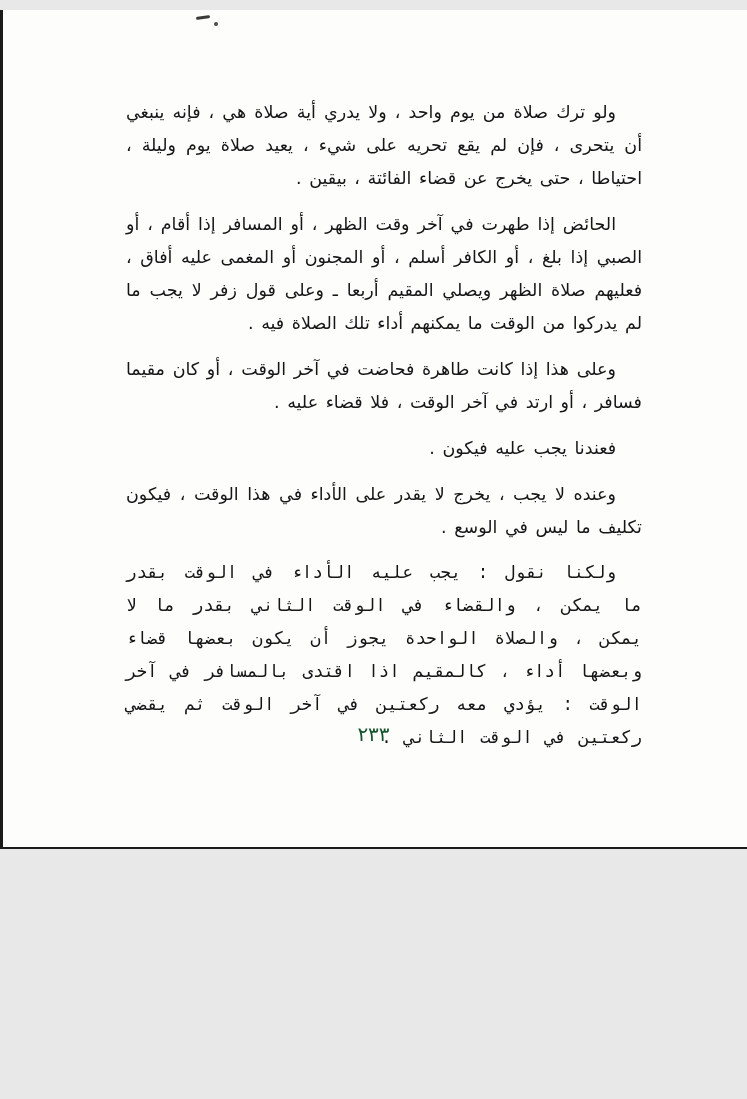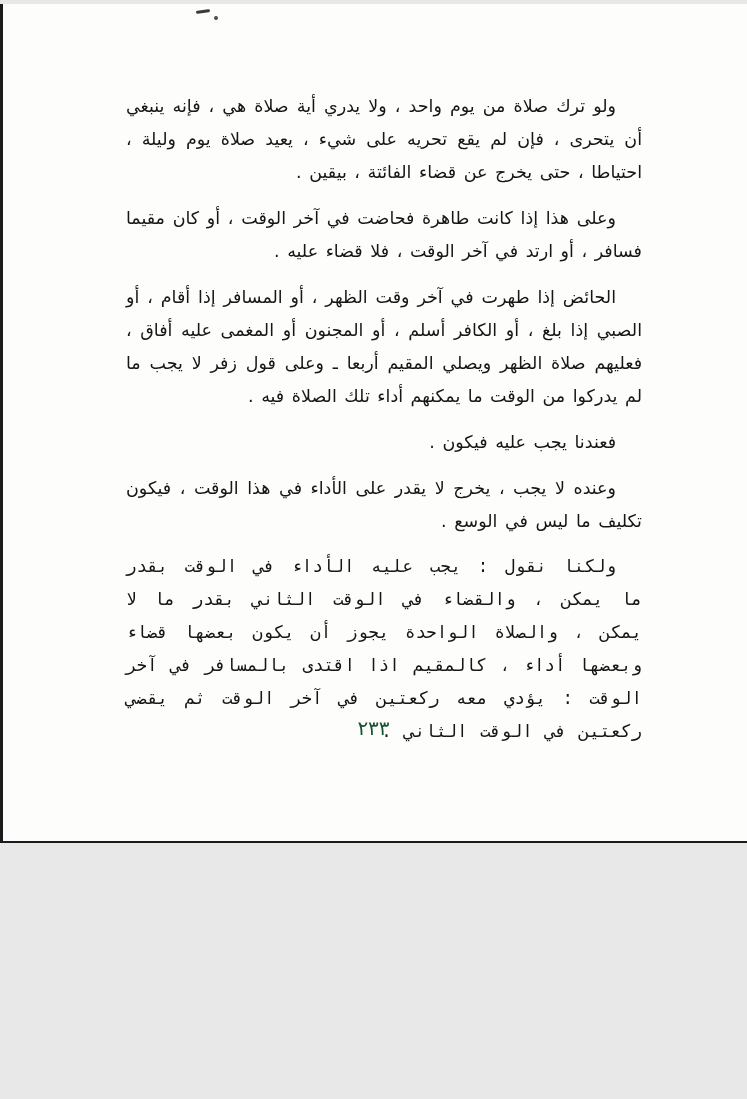--- a/index.html
+++ b/index.html
@@ -4,21 +4,21 @@
 <style>
   html, body {
     margin: 0;
     padding: 0;
     background: #e8e8e8;
   }
   .scan-page {
     position: relative;
     width: 747px;
     height: 839px;
-    margin: 4px auto;
+    margin: 10px auto;
     background: #fdfdfc;
     overflow: hidden;
     font-family: "DejaVu Sans", sans-serif;
     color: #161616;
     box-sizing: border-box;
   }
   
   .edge-left {
     position: absolute;
     left: 0;
@@ -89,22 +89,22 @@
 
 <div class="scan-page">
 
   <div class="edge-left"></div>
   <div class="edge-bottom"></div>
   <div class="speck-1"></div>
   <div class="speck-2"></div>
 
   <div class="text-block">
     <p class="para">ولو ترك صلاة من يوم واحد ، ولا يدري أية صلاة هي ، فإنه ينبغي أن يتحرى ، فإن لم يقع تحريه على شيء ، يعيد صلاة يوم وليلة ، احتياطا ، حتى يخرج عن قضاء الفائتة ، بيقين .</p>
+    <p class="para">الحائض إذا طهرت في آخر وقت الظهر ، أو المسافر إذا أقام ، أو الصبي إذا بلغ ، أو الكافر أسلم ، أو المجنون أو المغمى عليه أفاق ، فعليهم صلاة الظهر ويصلي المقيم أربعا ـ وعلى قول زفر لا يجب ما لم يدركوا من الوقت ما يمكنهم أداء تلك الصلاة فيه .</p>
     <p class="para">وعلى هذا إذا كانت طاهرة فحاضت في آخر الوقت ، أو كان مقيما فسافر ، أو ارتد في آخر الوقت ، فلا قضاء عليه .</p>
-    <p class="para">الحائض إذا طهرت في آخر وقت الظهر ، أو المسافر إذا أقام ، أو الصبي إذا بلغ ، أو الكافر أسلم ، أو المجنون أو المغمى عليه أفاق ، فعليهم صلاة الظهر ويصلي المقيم أربعا ـ وعلى قول زفر لا يجب ما لم يدركوا من الوقت ما يمكنهم أداء تلك الصلاة فيه .</p>
     <p class="para">فعندنا يجب عليه فيكون .</p>
     <p class="para">وعنده لا يجب ، يخرج لا يقدر على الأداء في هذا الوقت ، فيكون تكليف ما ليس في الوسع .</p>
     <p class="para">ولكنا نقول : يجب عليه الأداء في الوقت بقدر ما يمكن ، والقضاء في الوقت الثاني بقدر ما لا يمكن ، والصلاة الواحدة يجوز أن يكون بعضها قضاء وبعضها أداء ، كالمقيم اذا اقتدى بالمسافر في آخر الوقت : يؤدي معه ركعتين في آخر الوقت ثم يقضي ركعتين في الوقت الثاني .</p>
   </div>
 
   <div class="page-number">٢٣٣</div>
 
 </div>
 
 </body></html>

